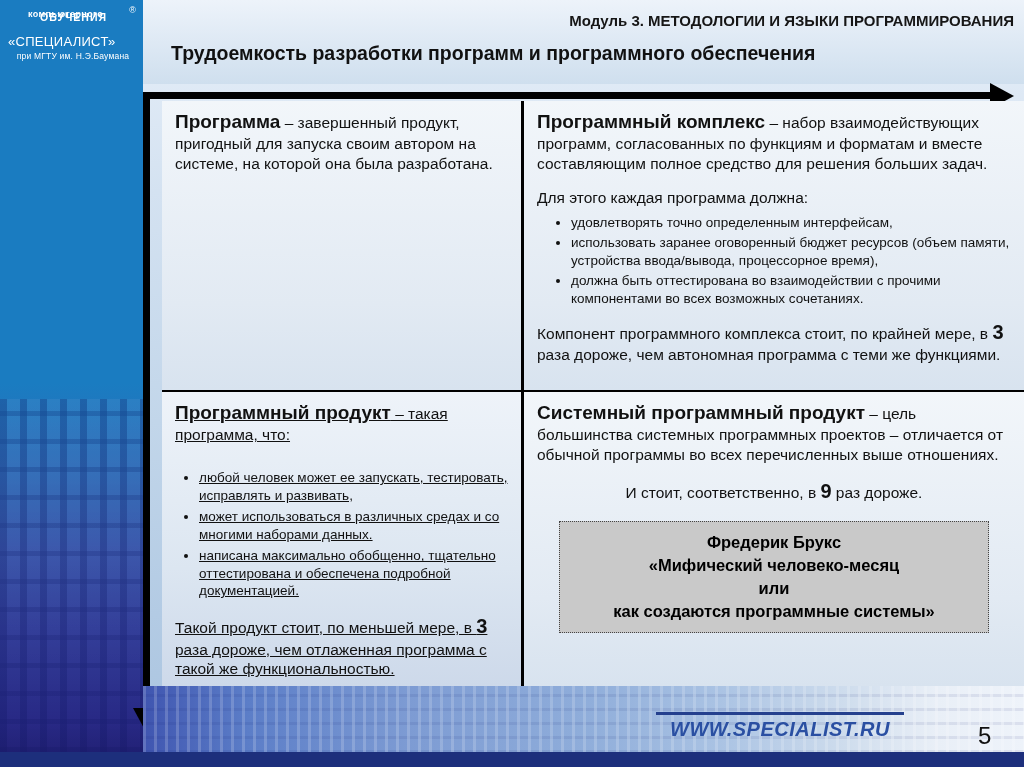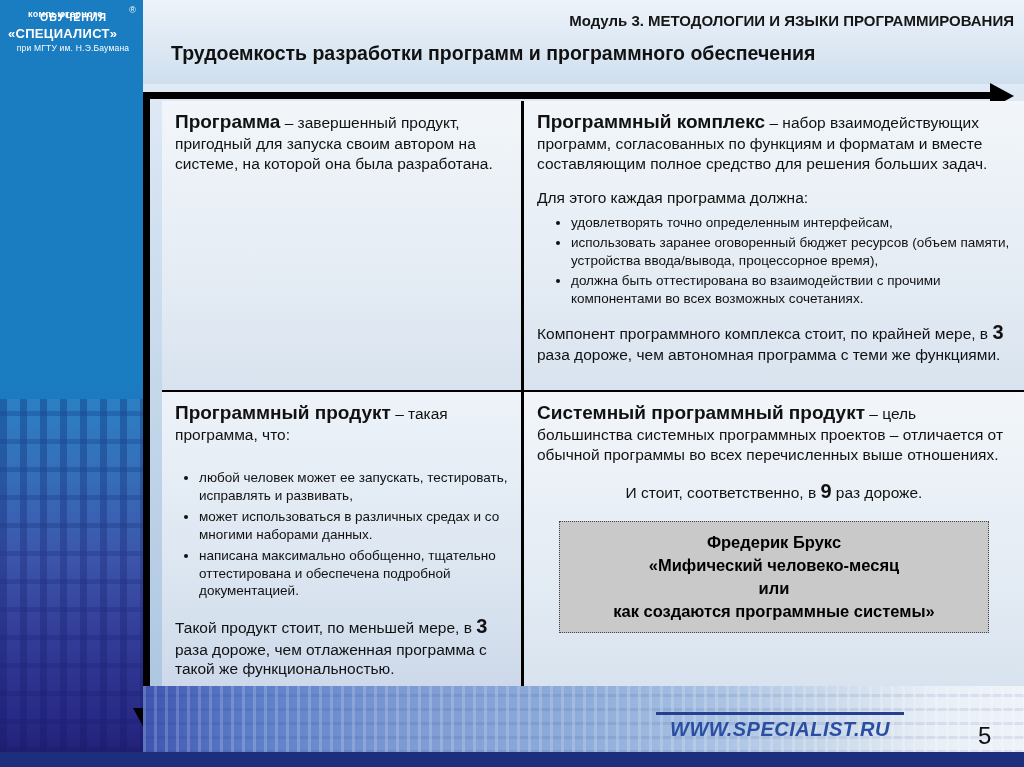--- a/index.html
+++ b/index.html
@@ -17,21 +17,21 @@
     position:absolute;left:0;right:0;top:52%;bottom:2%;opacity:.45;
     background:
       repeating-linear-gradient(90deg,rgba(8,16,90,.55) 0 7px,transparent 7px 20px),
       repeating-linear-gradient(0deg,rgba(8,16,90,.4) 0 5px,transparent 5px 28px),
       linear-gradient(180deg,rgba(120,160,215,.35),rgba(20,20,110,.5));
   }
   .logo{position:absolute;top:10px;left:8px;width:130px;color:#fff;line-height:1;}
   .logo .l-top{font-size:9px;font-weight:bold;letter-spacing:.4px;margin-left:20px;}
   .logo .l-big{font-size:35px;font-weight:800;letter-spacing:-1px;margin-top:0;}
   .logo .l-mid{font-size:10.5px;font-weight:bold;margin-left:32px;margin-top:-7px;letter-spacing:1px;}
-  .logo .l-brand{font-size:13px;font-weight:bold;margin-top:4px;letter-spacing:.3px;}
+  .logo .l-brand{font-size:13px;font-weight:normal;margin-top:12px;letter-spacing:.3px;}
   .logo .l-aff{font-size:8.5px;margin-top:4px;letter-spacing:.2px;text-align:center;}
   .logo .l-reg{position:absolute;top:-4px;right:2px;font-size:9px;}
   
   .header{position:absolute;left:143px;top:0;right:0;height:84px;
     background:linear-gradient(180deg,#edf3fa 0%,#dbe7f3 60%,#cfdfee 100%);}
   .module-line{position:absolute;top:12px;right:10px;font-size:15px;font-weight:bold;color:#161616;}
   .slide-title{position:absolute;top:42px;left:28px;right:10px;font-size:19.5px;font-weight:bold;color:#111;}
   
   .axis-h{position:absolute;left:143px;top:92px;width:850px;height:7px;background:#000;}
   .axis-h-arrow{position:absolute;left:990px;top:83px;width:0;height:0;
@@ -42,21 +42,21 @@
   
   .deftable{
     position:absolute;left:162px;top:101px;width:862px;height:585px;
     display:grid;grid-template-columns:362px 1fr;grid-template-rows:291px 1fr;
     border-right:2px solid #000;border-bottom:3px solid #000;
   }
   .cell{background:linear-gradient(180deg,#f2f6fa 0%,#e2eaf3 70%,#d8e3ef 100%);
     padding:9px 13px;font-size:15.5px;line-height:1.28;overflow:hidden;}
   .cell.c-a{border-right:3px solid #000;border-bottom:2px solid #000;}
   .cell.c-b{border-bottom:2px solid #000;}
-  .cell.c-c{border-right:3px solid #000;background:linear-gradient(180deg,#eef3f9 0%,#dce6f1 60%,#cdd9ea 100%);}
+  .cell.c-c{border-right:3px solid #000;background:linear-gradient(180deg,#eef3f9 0%,#dce6f1 60%,#cdd9ea 100%);text-decoration:underline;}
   .term{font-size:19px;font-weight:bold;}
   .cell p{margin:0 0 14px 0;}
   .cell ul{margin:6px 0 12px 0;padding-left:34px;font-size:13.5px;line-height:1.3;}
   .cell ul li{margin-bottom:3px;}
   .cell.c-c ul{padding-left:24px;font-size:13.5px;margin-top:24px;}
   .cell.c-c ul li{margin-bottom:4px;}
   .big-num{font-size:20px;font-weight:bold;}
   .cost-center{text-align:center;}
   .quote-box{
     margin:16px 22px 0 22px;background:#c9c9c9;border:1px dotted #444;

